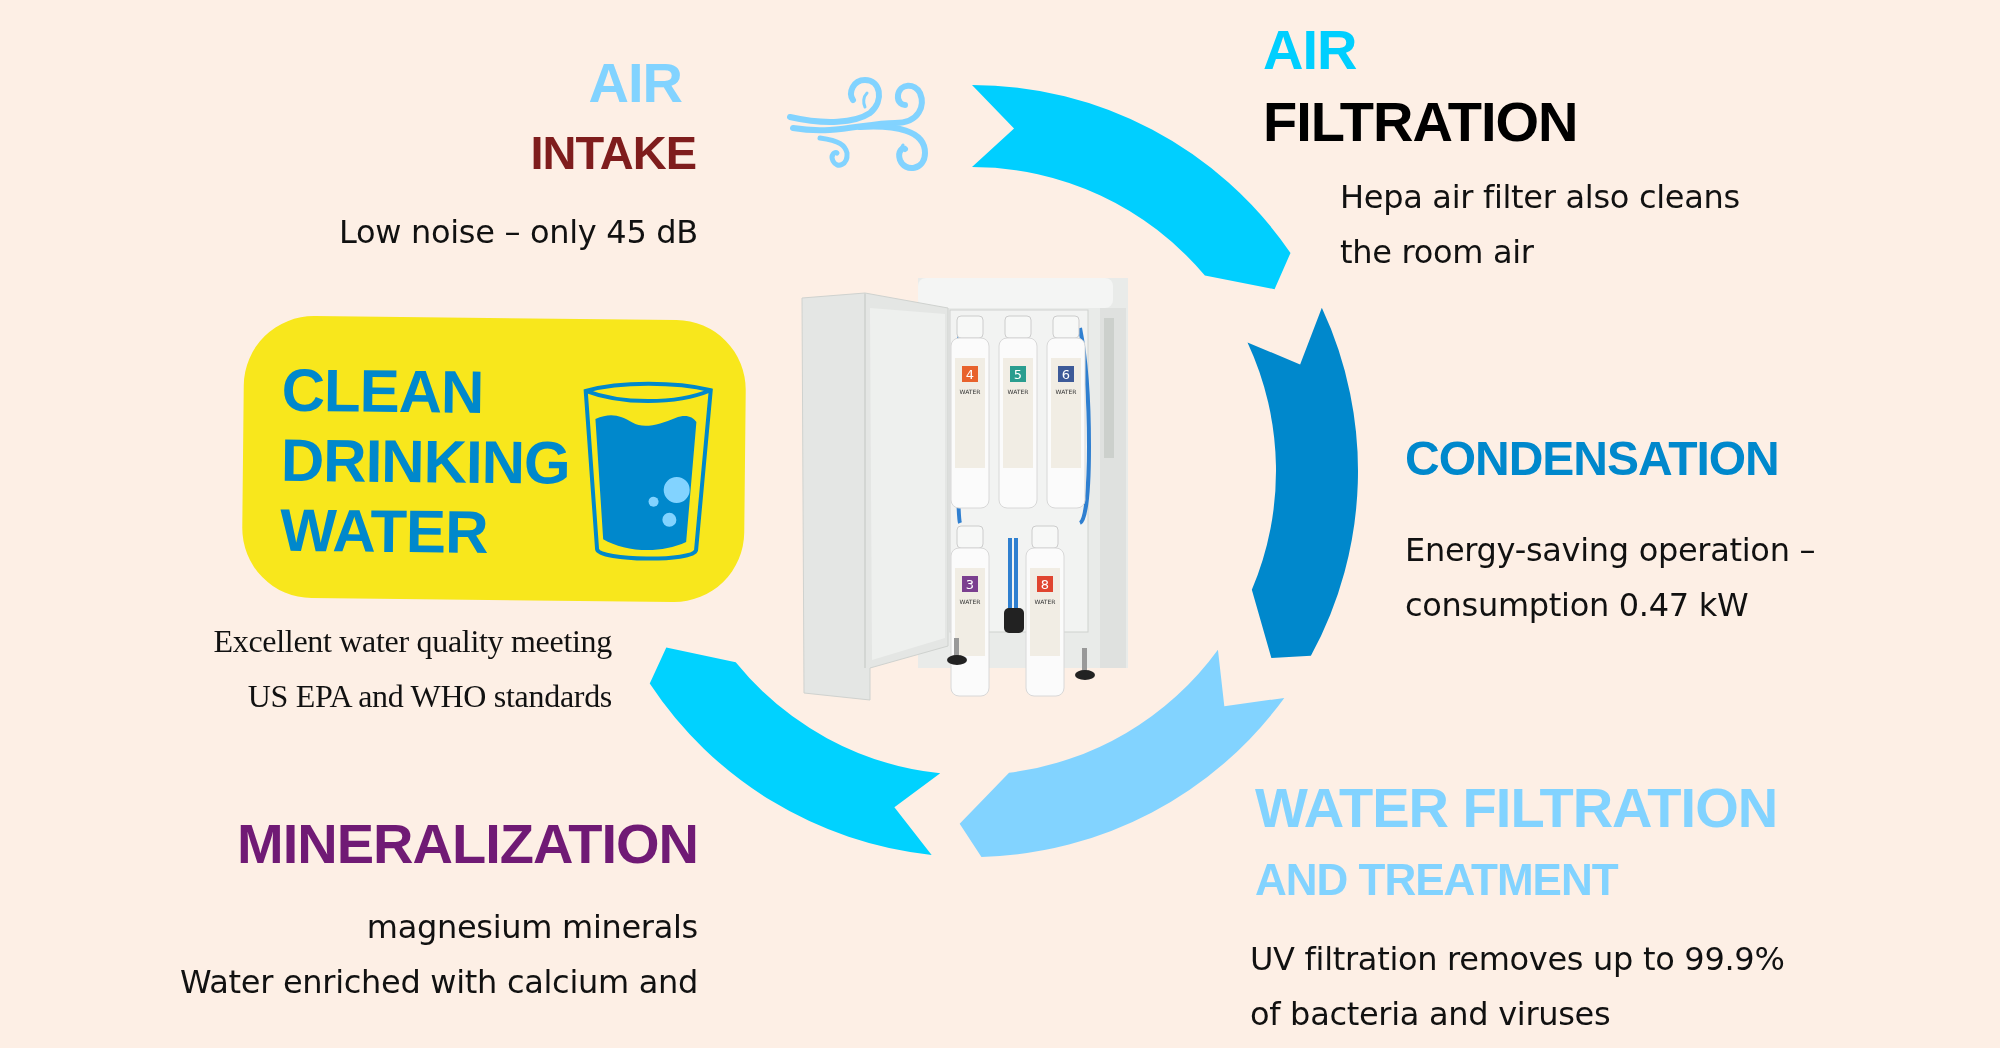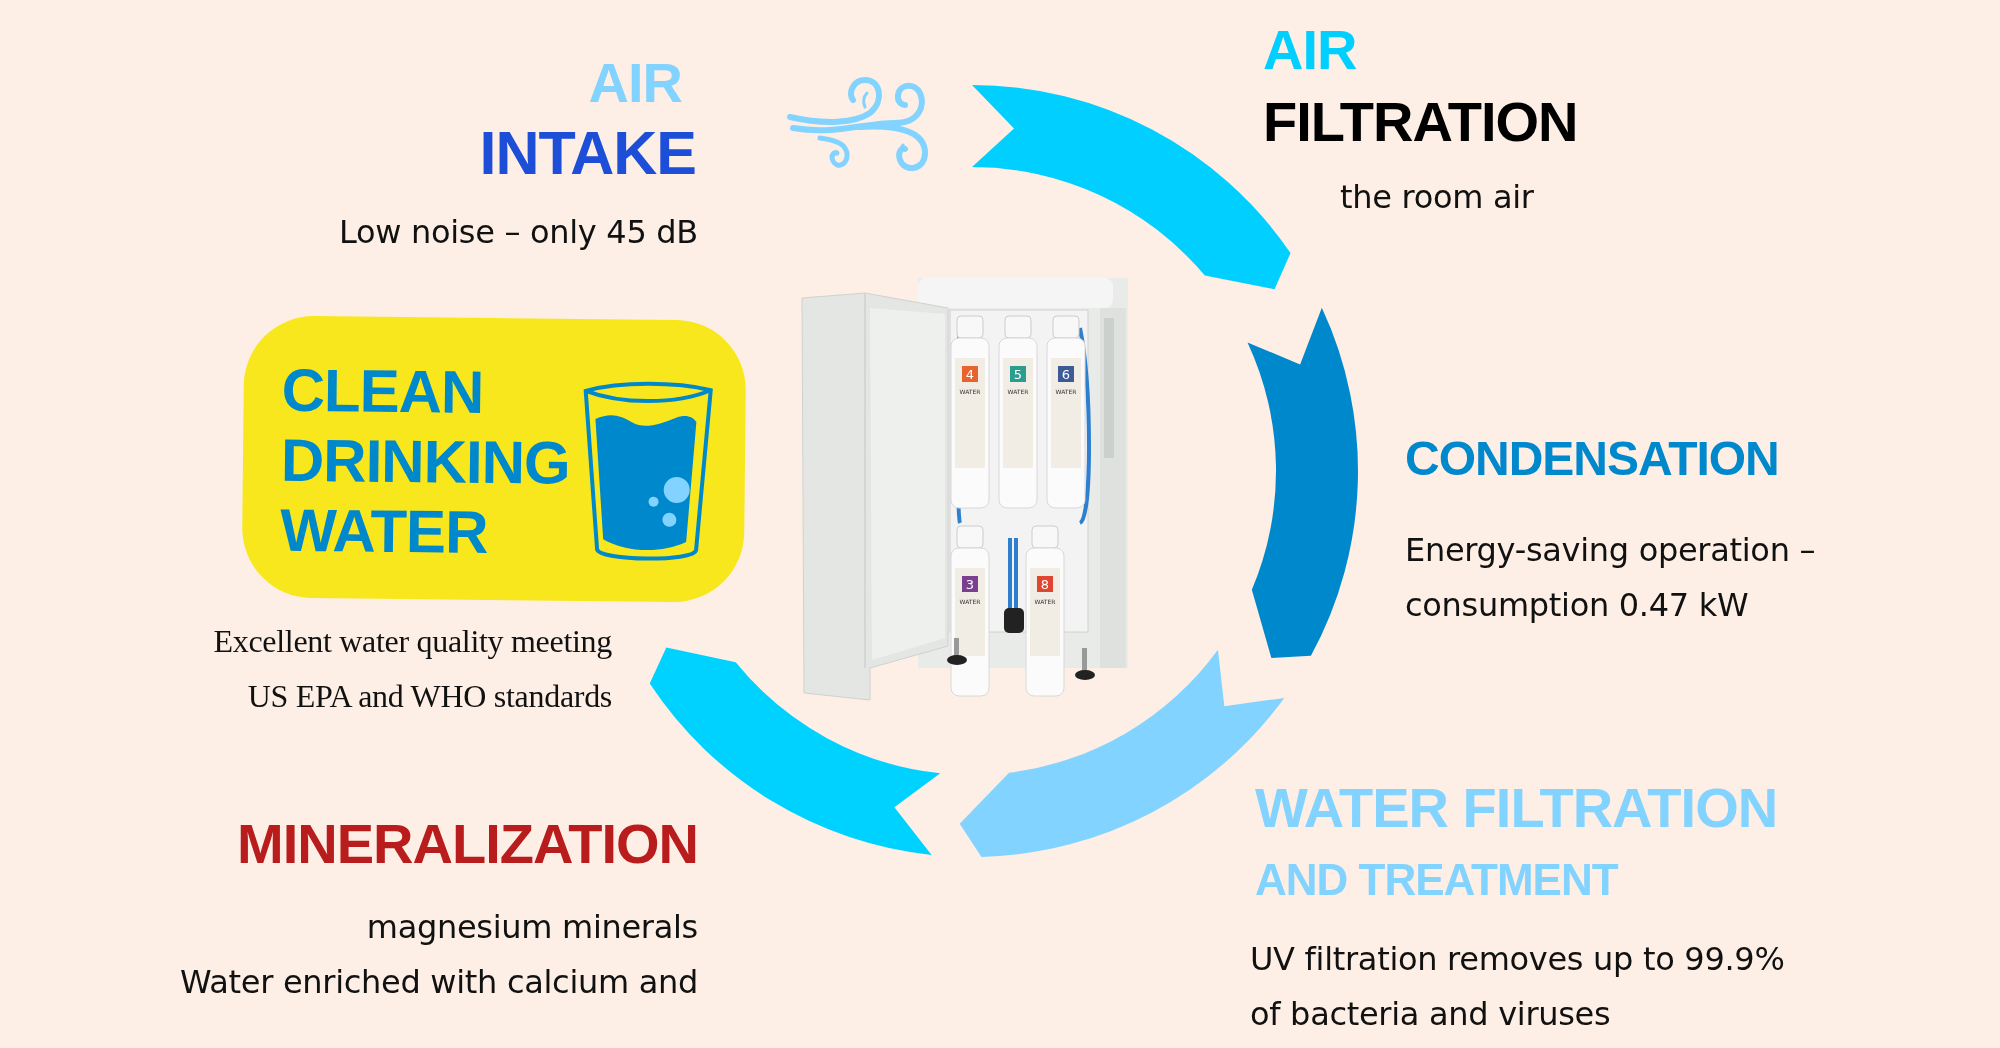--- a/index.html
+++ b/index.html
@@ -33,48 +33,49 @@
     <path d="M8 53 C50 60 80 48 110 48 C135 48 140 30 135 18 C130 8 115 8 113 20 C112 28 118 30 120 30" stroke-width="6"></path>
     <path d="M35 63 C55 66 60 70 62 78 C63 90 52 94 48 86 C45 80 50 76 52 78" stroke-width="5"></path>
     <path d="M75 52 C110 50 140 55 140 78 C140 95 120 98 115 85 C112 76 118 72 120 74" stroke-width="6"></path>
     <path d="M82 18 C78 22 78 28 80 32" stroke-width="3"></path>
     <path d="M118 70 C114 75 114 82 117 88" stroke-width="3"></path>
   </g>
 </svg>
 
 <div class="abs right" style="left:400px;top:48px;width:296px;">
   <div class="head" style="font-size:56px;color:#82d3ff;line-height:70px;padding-right:14px;">AIR</div>
-  <div class="head" style="font-size:61px;color:#1d4ed8;line-height:70px;">INTAKE</div>
+  <div class="head" style="font-size:47px;color:#7f1d1d;line-height:70px;">INTAKE</div>
 </div>
 <div class="abs desc right" style="left:250px;top:205px;width:448px;">Low noise – only 45 dB</div>
 
 <div class="abs" style="left:1263px;top:14px;">
   <div class="head" style="font-size:56px;color:#00cfff;line-height:72px;">AIR</div>
   <div class="head" style="font-size:56px;color:#000000;line-height:72px;">FILTRATION</div>
 </div>
 <div class="abs desc" style="left:1340px;top:170px;">
+  <div>Hepa air filter also cleans</div>
   <div>the room air</div>
 </div>
 
 <div class="abs head" style="left:1405px;top:430px;font-size:48px;color:#0088cc;">CONDENSATION</div>
 <div class="abs desc" style="left:1405px;top:523px;">
   <div>Energy-saving operation –</div>
   <div>consumption 0.47 kW</div>
 </div>
 
 <div class="abs" style="left:1255px;top:772px;">
   <div class="head" style="font-size:56px;color:#82d3ff;line-height:72px;">WATER FILTRATION</div>
   <div class="head" style="font-size:44px;color:#82d3ff;line-height:72px;">AND TREATMENT</div>
 </div>
 <div class="abs desc" style="left:1250px;top:932px;">
   <div>UV filtration removes up to 99.9%</div>
   <div>of bacteria and viruses</div>
 </div>
 
-<div class="abs head right" style="left:200px;top:810px;width:498px;font-size:56px;color:#b91c1c;">MINERALIZATION</div>
+<div class="abs head right" style="left:200px;top:810px;width:498px;font-size:56px;color:#701a75;">MINERALIZATION</div>
 <div class="abs desc right" style="left:100px;top:900px;width:598px;">
   <div>magnesium minerals</div>
   <div>Water enriched with calcium and</div>
 </div>
 
 <div class="yellow-box">
   <div class="clean-text">
     <div>CLEAN</div>
     <div>DRINKING</div>
     <div>WATER</div>

